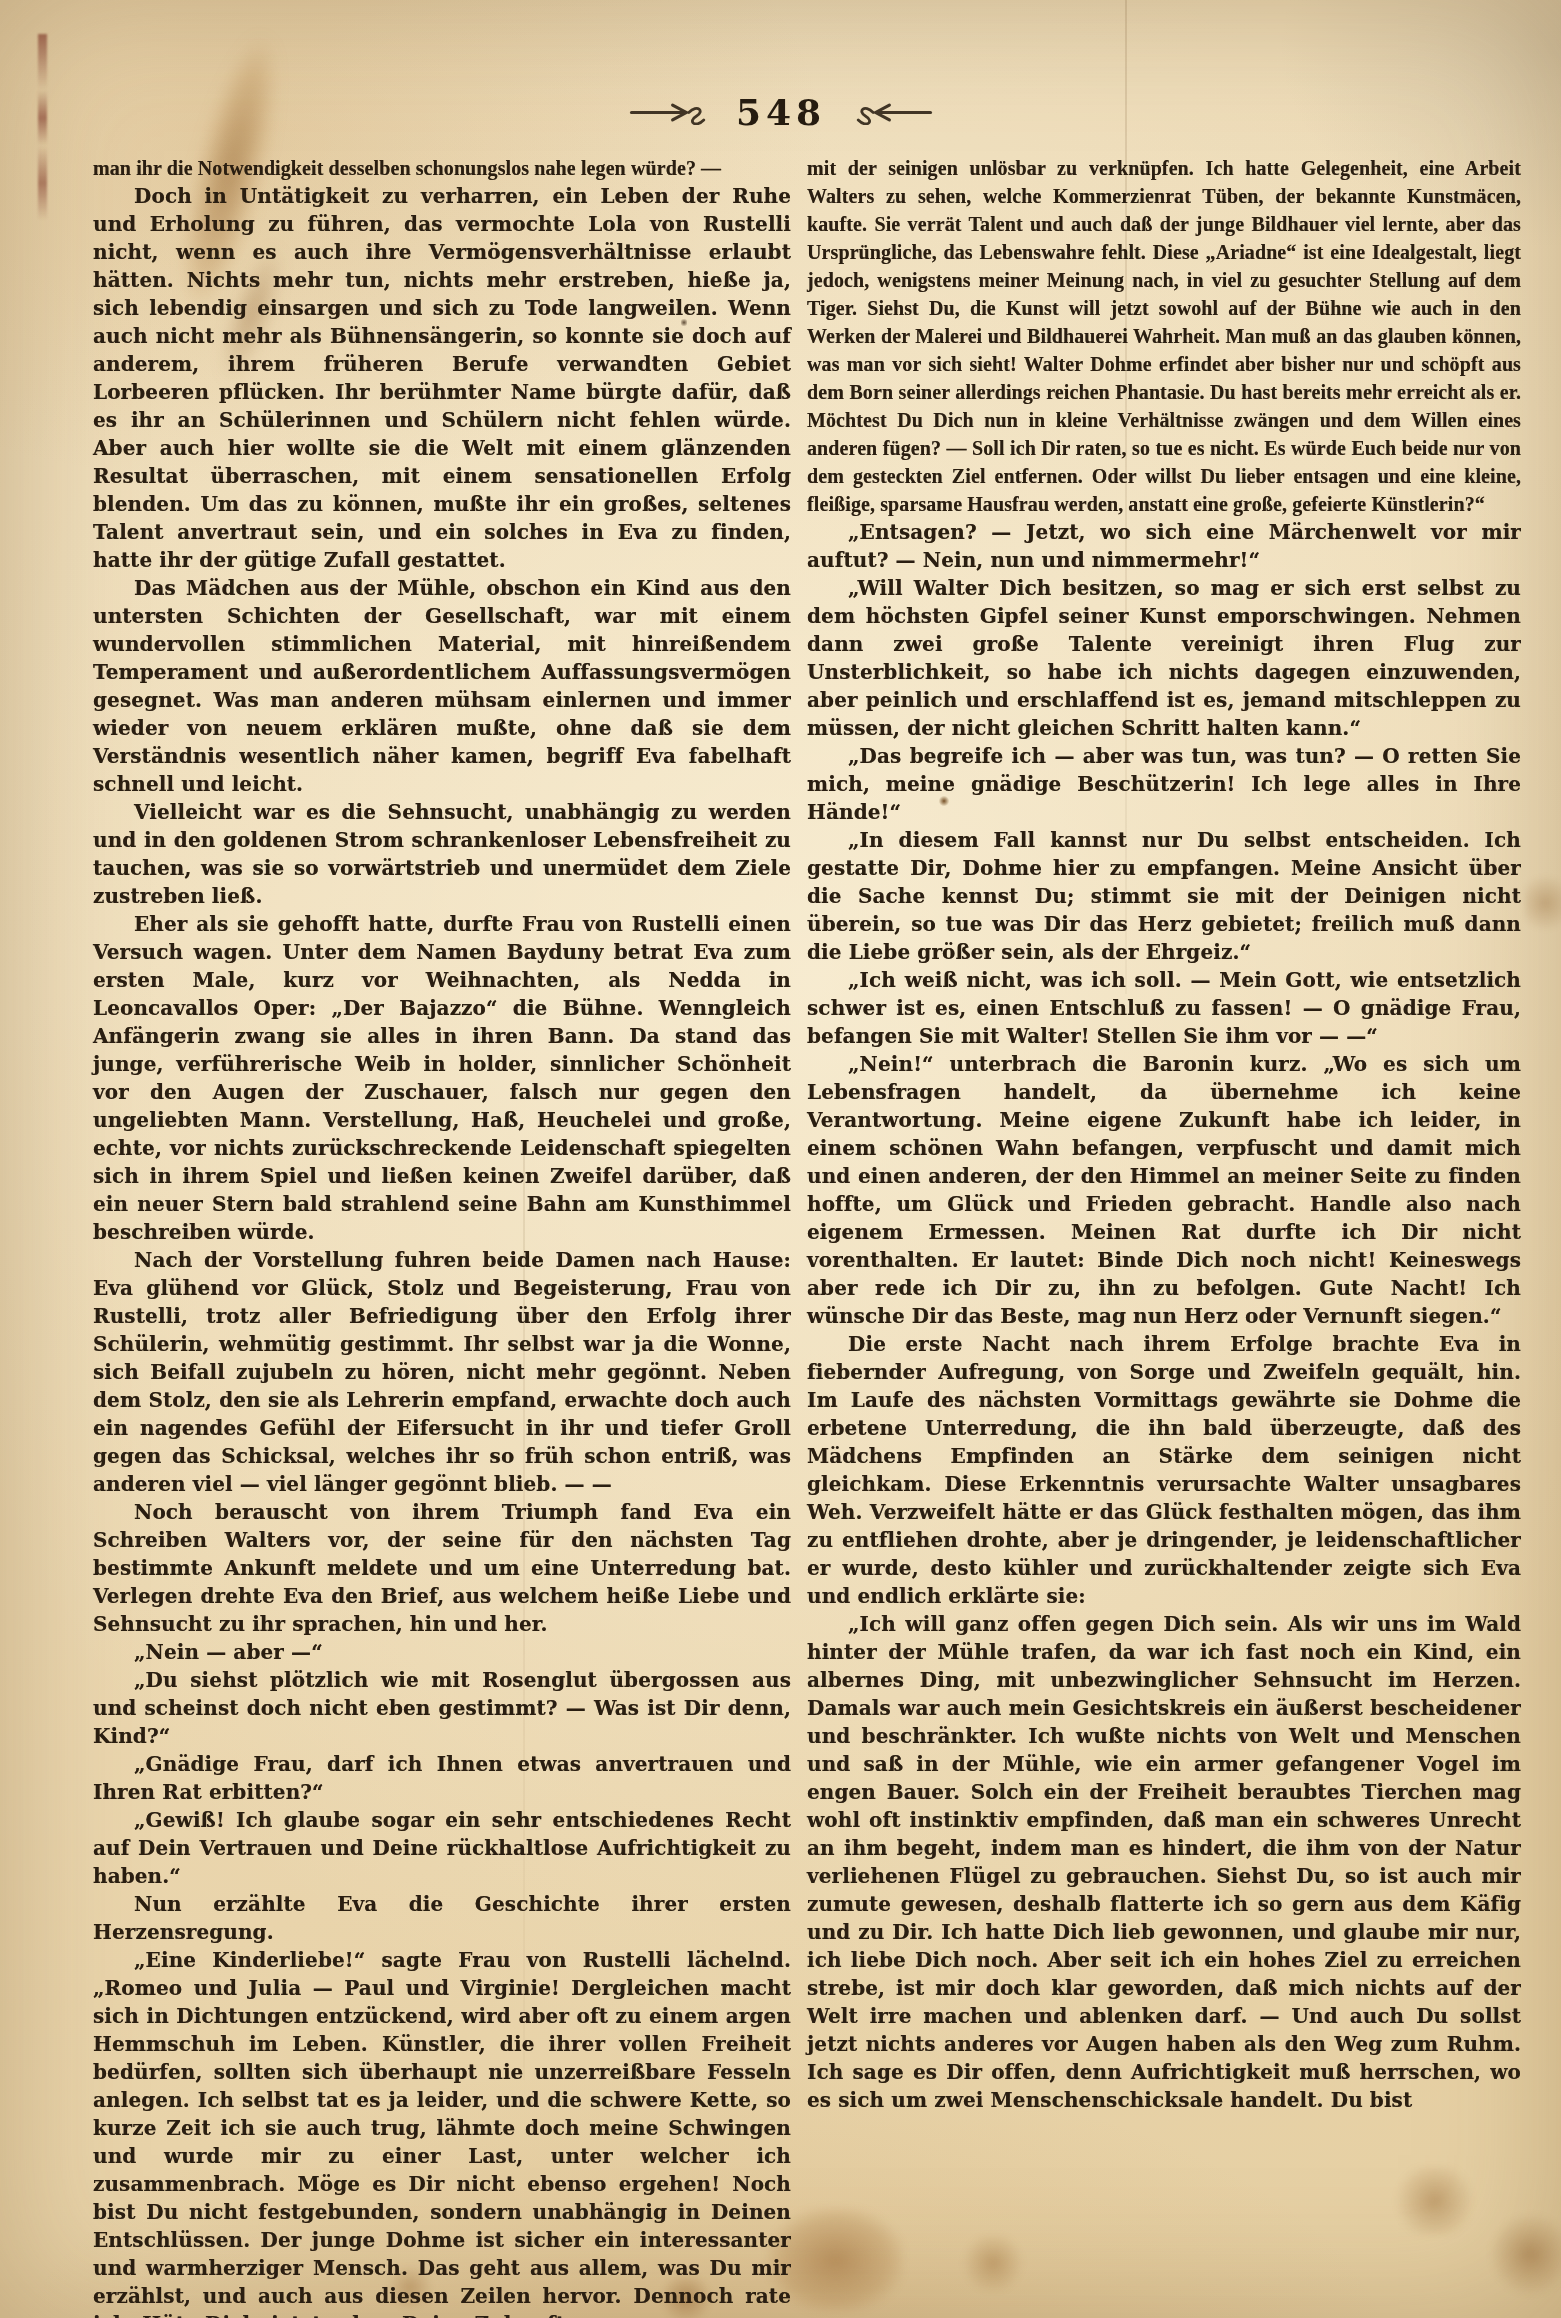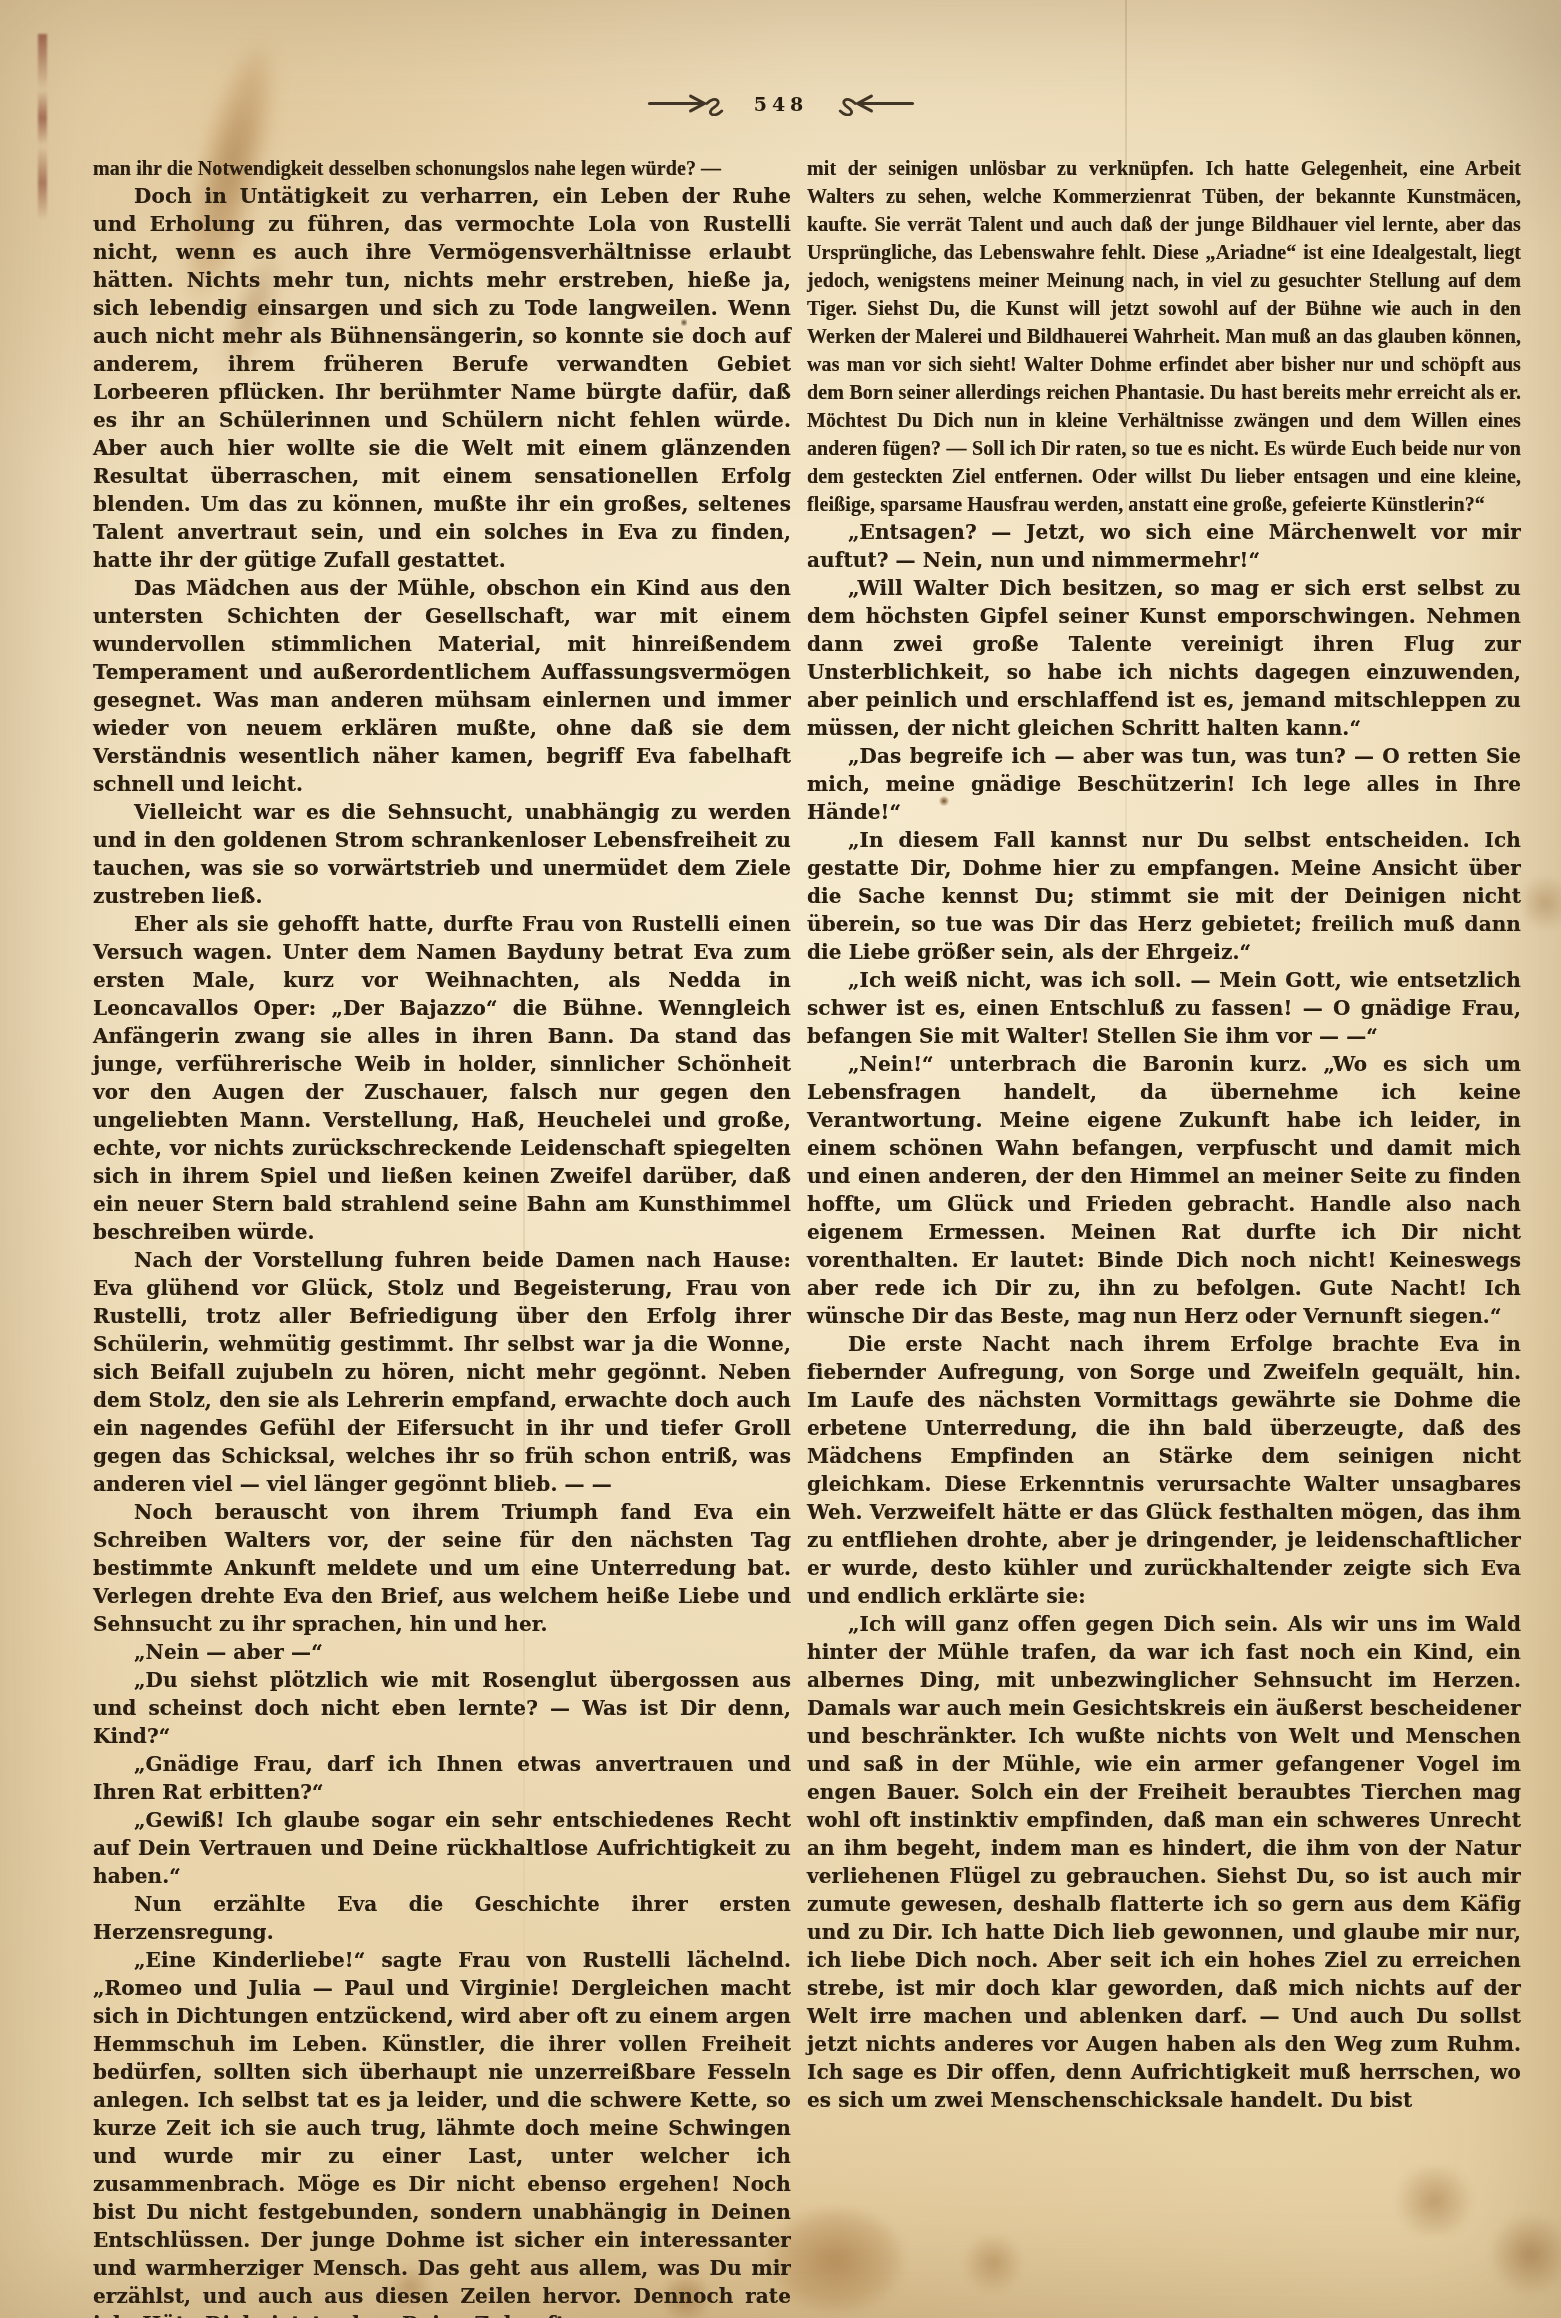--- a/index.html
+++ b/index.html
@@ -68,21 +68,21 @@
     background: linear-gradient(rgba(120,88,50,0.12), rgba(120,88,50,0.03)); filter: blur(0.6px); }
   
   .header {
     position: absolute;
     top: 91px; left: 0; width: 100%;
     display: flex; align-items: center; justify-content: center;
     gap: 26px;
     color: #2a1f12;
   }
   .page-number {
-    font-size: 19px;
+    font-size: 36px;
     font-weight: bold;
     letter-spacing: 5px;
     color: #261c10;
   }
   .orn { display: block; opacity: 0.88; }
   
   .column {
     position: absolute;
     top: 154px;
     color: #2a1e11;
@@ -138,21 +138,21 @@
 
   <div class="column column-left">
     <p class="no-indent">man ihr die Notwendigkeit desselben schonungslos nahe legen würde? —</p>
     <p>Doch in Untätigkeit zu verharren, ein Leben der Ruhe und Erholung zu führen, das vermochte Lola von Rustelli nicht, wenn es auch ihre Vermögensverhältnisse erlaubt hätten. Nichts mehr tun, nichts mehr erstreben, hieße ja, sich lebendig einsargen und sich zu Tode langweilen. Wenn auch nicht mehr als Bühnensängerin, so konnte sie doch auf anderem, ihrem früheren Berufe verwandten Gebiet Lorbeeren pflücken. Ihr berühmter Name bürgte dafür, daß es ihr an Schülerinnen und Schülern nicht fehlen würde. Aber auch hier wollte sie die Welt mit einem glänzenden Resultat überraschen, mit einem sensationellen Erfolg blenden. Um das zu können, mußte ihr ein großes, seltenes Talent anvertraut sein, und ein solches in Eva zu finden, hatte ihr der gütige Zufall gestattet.</p>
     <p>Das Mädchen aus der Mühle, obschon ein Kind aus den untersten Schichten der Gesellschaft, war mit einem wundervollen stimmlichen Material, mit hinreißendem Temperament und außerordentlichem Auffassungsvermögen gesegnet. Was man anderen mühsam einlernen und immer wieder von neuem erklären mußte, ohne daß sie dem Verständnis wesentlich näher kamen, begriff Eva fabelhaft schnell und leicht.</p>
     <p>Vielleicht war es die Sehnsucht, unabhängig zu werden und in den goldenen Strom schrankenloser Lebensfreiheit zu tauchen, was sie so vorwärtstrieb und unermüdet dem Ziele zustreben ließ.</p>
     <p>Eher als sie gehofft hatte, durfte Frau von Rustelli einen Versuch wagen. Unter dem Namen Bayduny betrat Eva zum ersten Male, kurz vor Weihnachten, als Nedda in Leoncavallos Oper: „Der Bajazzo“ die Bühne. Wenngleich Anfängerin zwang sie alles in ihren Bann. Da stand das junge, verführerische Weib in holder, sinnlicher Schönheit vor den Augen der Zuschauer, falsch nur gegen den ungeliebten Mann. Verstellung, Haß, Heuchelei und große, echte, vor nichts zurückschreckende Leidenschaft spiegelten sich in ihrem Spiel und ließen keinen Zweifel darüber, daß ein neuer Stern bald strahlend seine Bahn am Kunsthimmel beschreiben würde.</p>
     <p>Nach der Vorstellung fuhren beide Damen nach Hause: Eva glühend vor Glück, Stolz und Begeisterung, Frau von Rustelli, trotz aller Befriedigung über den Erfolg ihrer Schülerin, wehmütig gestimmt. Ihr selbst war ja die Wonne, sich Beifall zujubeln zu hören, nicht mehr gegönnt. Neben dem Stolz, den sie als Lehrerin empfand, erwachte doch auch ein nagendes Gefühl der Eifersucht in ihr und tiefer Groll gegen das Schicksal, welches ihr so früh schon entriß, was anderen viel — viel länger gegönnt blieb. — —</p>
     <p>Noch berauscht von ihrem Triumph fand Eva ein Schreiben Walters vor, der seine für den nächsten Tag bestimmte Ankunft meldete und um eine Unterredung bat. Verlegen drehte Eva den Brief, aus welchem heiße Liebe und Sehnsucht zu ihr sprachen, hin und her.</p>
     <p>„Nein — aber —“</p>
-    <p>„Du siehst plötzlich wie mit Rosenglut übergossen aus und scheinst doch nicht eben lernte? — Was ist Dir denn, Kind?“</p>
+    <p>„Du siehst plötzlich wie mit Rosenglut übergossen aus und scheinst doch nicht eben gestimmt? — Was ist Dir denn, Kind?“</p>
     <p>„Gnädige Frau, darf ich Ihnen etwas anvertrauen und Ihren Rat erbitten?“</p>
     <p>„Gewiß! Ich glaube sogar ein sehr entschiedenes Recht auf Dein Vertrauen und Deine rückhaltlose Aufrichtigkeit zu haben.“</p>
     <p>Nun erzählte Eva die Geschichte ihrer ersten Herzensregung.</p>
     <p>„Eine Kinderliebe!“ sagte Frau von Rustelli lächelnd. „Romeo und Julia — Paul und Virginie! Dergleichen macht sich in Dichtungen entzückend, wird aber oft zu einem argen Hemmschuh im Leben. Künstler, die ihrer vollen Freiheit bedürfen, sollten sich überhaupt nie unzerreißbare Fesseln anlegen. Ich selbst tat es ja leider, und die schwere Kette, so kurze Zeit ich sie auch trug, lähmte doch meine Schwingen und wurde mir zu einer Last, unter welcher ich zusammenbrach. Möge es Dir nicht ebenso ergehen! Noch bist Du nicht festgebunden, sondern unabhängig in Deinen Entschlüssen. Der junge Dohme ist sicher ein interessanter und warmherziger Mensch. Das geht aus allem, was Du mir erzählst, und auch aus diesen Zeilen hervor. Dennoch rate ich: Hüte Dich, jetzt schon Deine Zukunft</p>
   </div>
 
   <div class="column column-right">
     <p class="no-indent">mit der seinigen unlösbar zu verknüpfen. Ich hatte Gelegenheit, eine Arbeit Walters zu sehen, welche Kommerzienrat Tüben, der bekannte Kunstmäcen, kaufte. Sie verrät Talent und auch daß der junge Bildhauer viel lernte, aber das Ursprüngliche, das Lebenswahre fehlt. Diese „Ariadne“ ist eine Idealgestalt, liegt jedoch, wenigstens meiner Meinung nach, in viel zu gesuchter Stellung auf dem Tiger. Siehst Du, die Kunst will jetzt sowohl auf der Bühne wie auch in den Werken der Malerei und Bildhauerei Wahrheit. Man muß an das glauben können, was man vor sich sieht! Walter Dohme erfindet aber bisher nur und schöpft aus dem Born seiner allerdings reichen Phantasie. Du hast bereits mehr erreicht als er. Möchtest Du Dich nun in kleine Verhältnisse zwängen und dem Willen eines anderen fügen? — Soll ich Dir raten, so tue es nicht. Es würde Euch beide nur von dem gesteckten Ziel entfernen. Oder willst Du lieber entsagen und eine kleine, fleißige, sparsame Hausfrau werden, anstatt eine große, gefeierte Künstlerin?“</p>
     <p>„Entsagen? — Jetzt, wo sich eine Märchenwelt vor mir auftut? — Nein, nun und nimmermehr!“</p>
     <p>„Will Walter Dich besitzen, so mag er sich erst selbst zu dem höchsten Gipfel seiner Kunst emporschwingen. Nehmen dann zwei große Talente vereinigt ihren Flug zur Unsterblichkeit, so habe ich nichts dagegen einzuwenden, aber peinlich und erschlaffend ist es, jemand mitschleppen zu müssen, der nicht gleichen Schritt halten kann.“</p>

